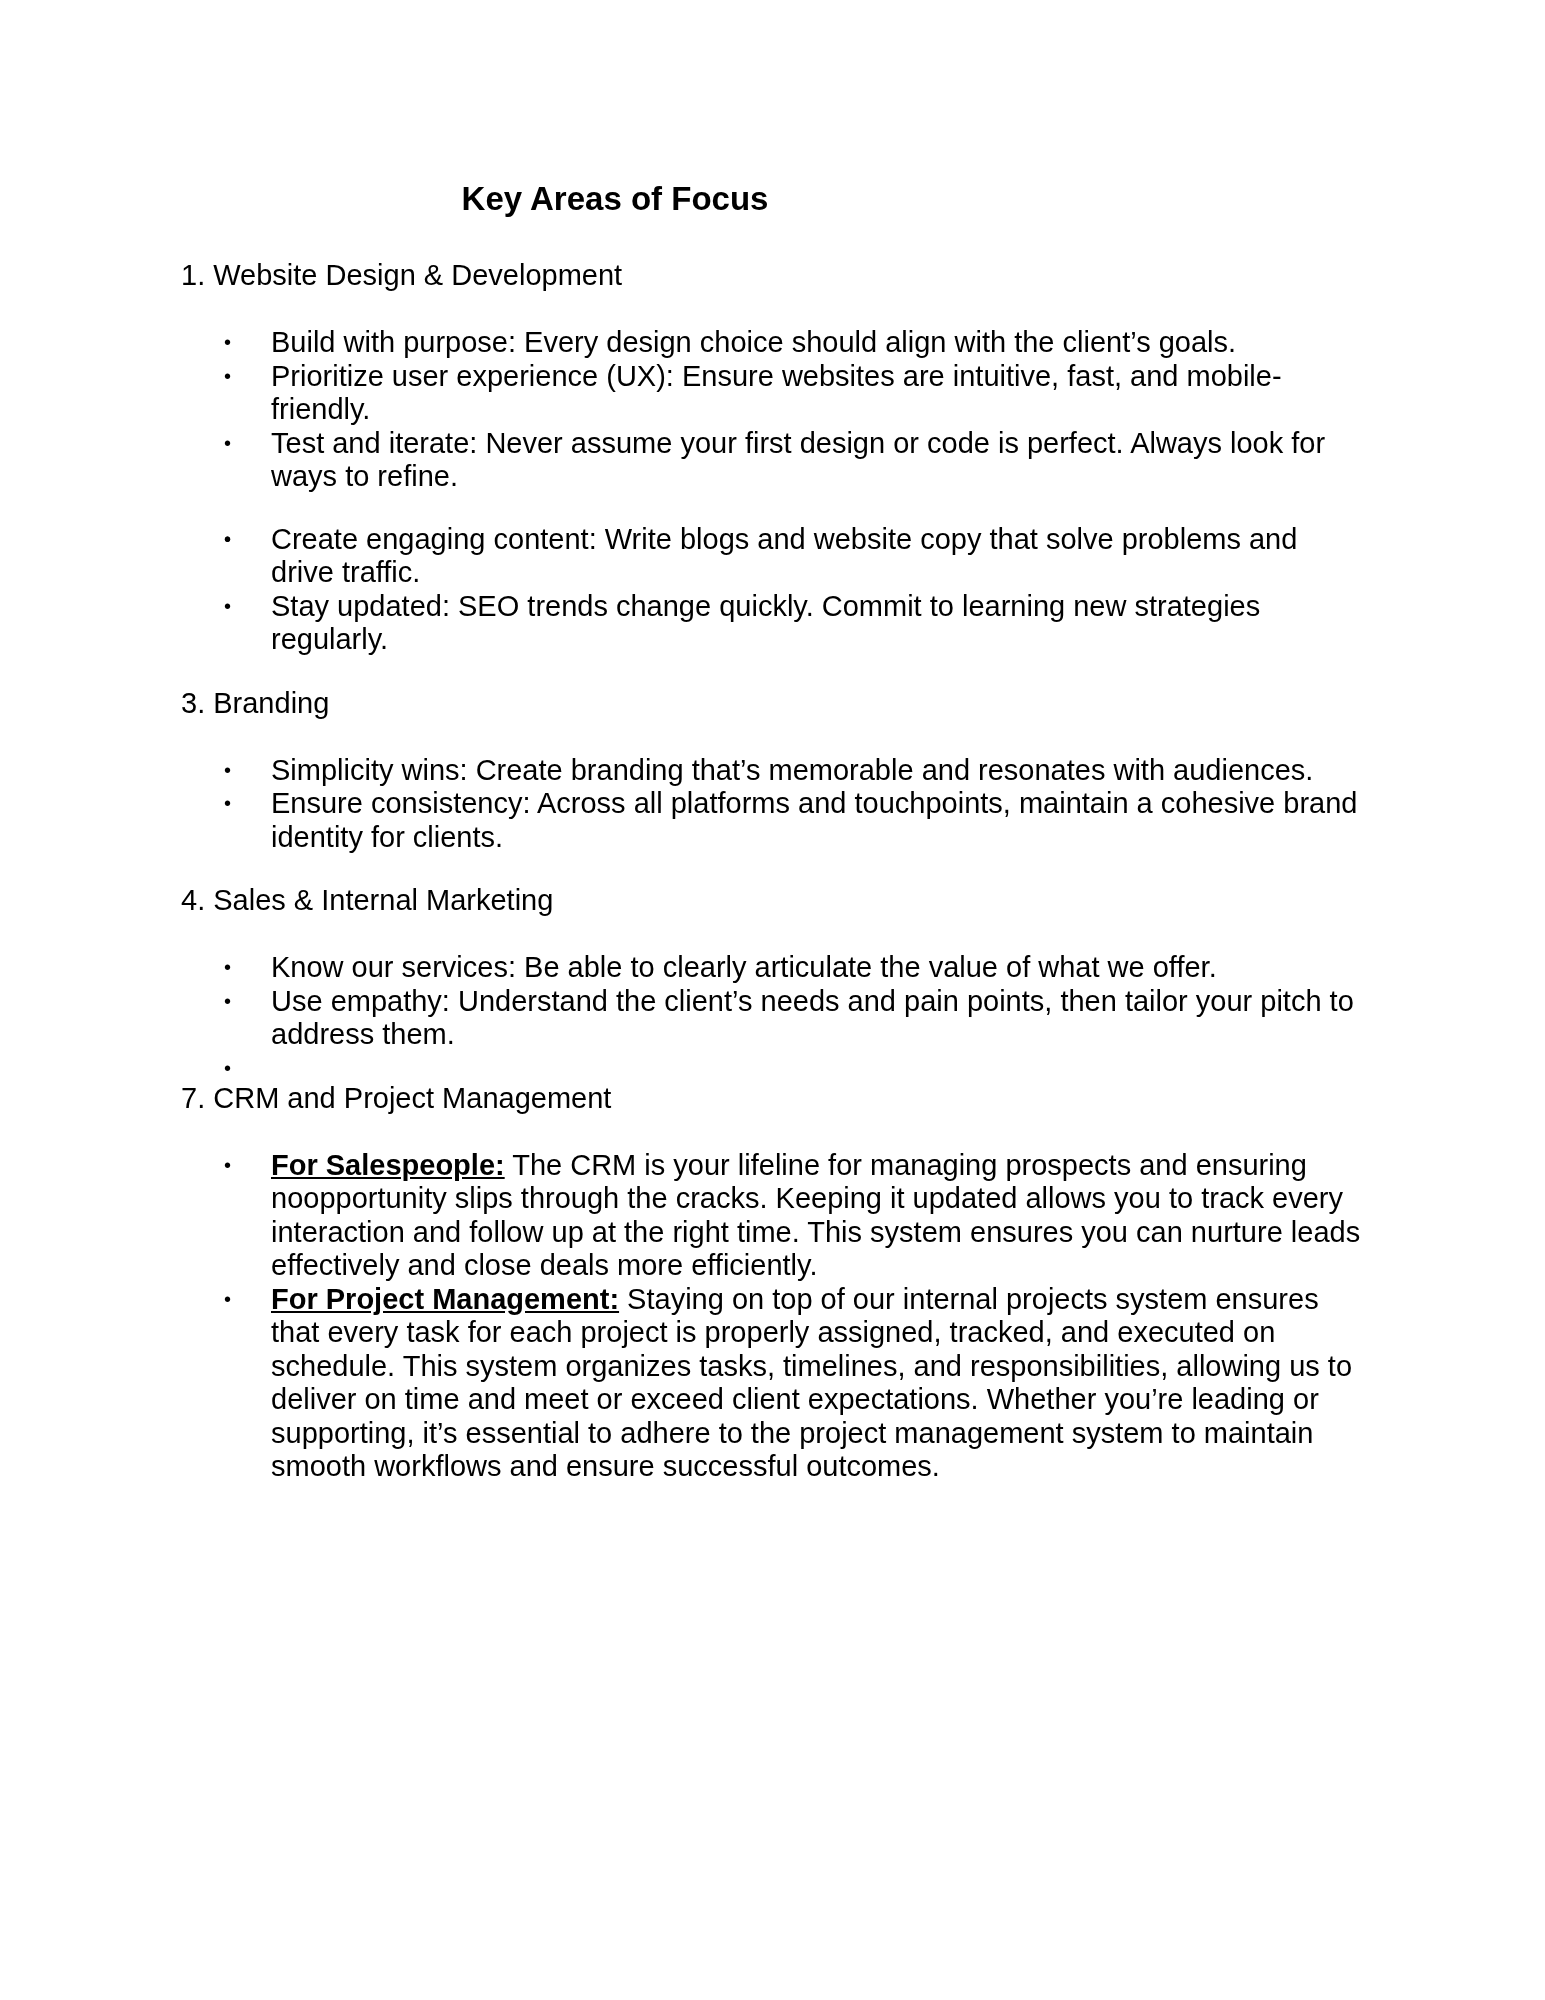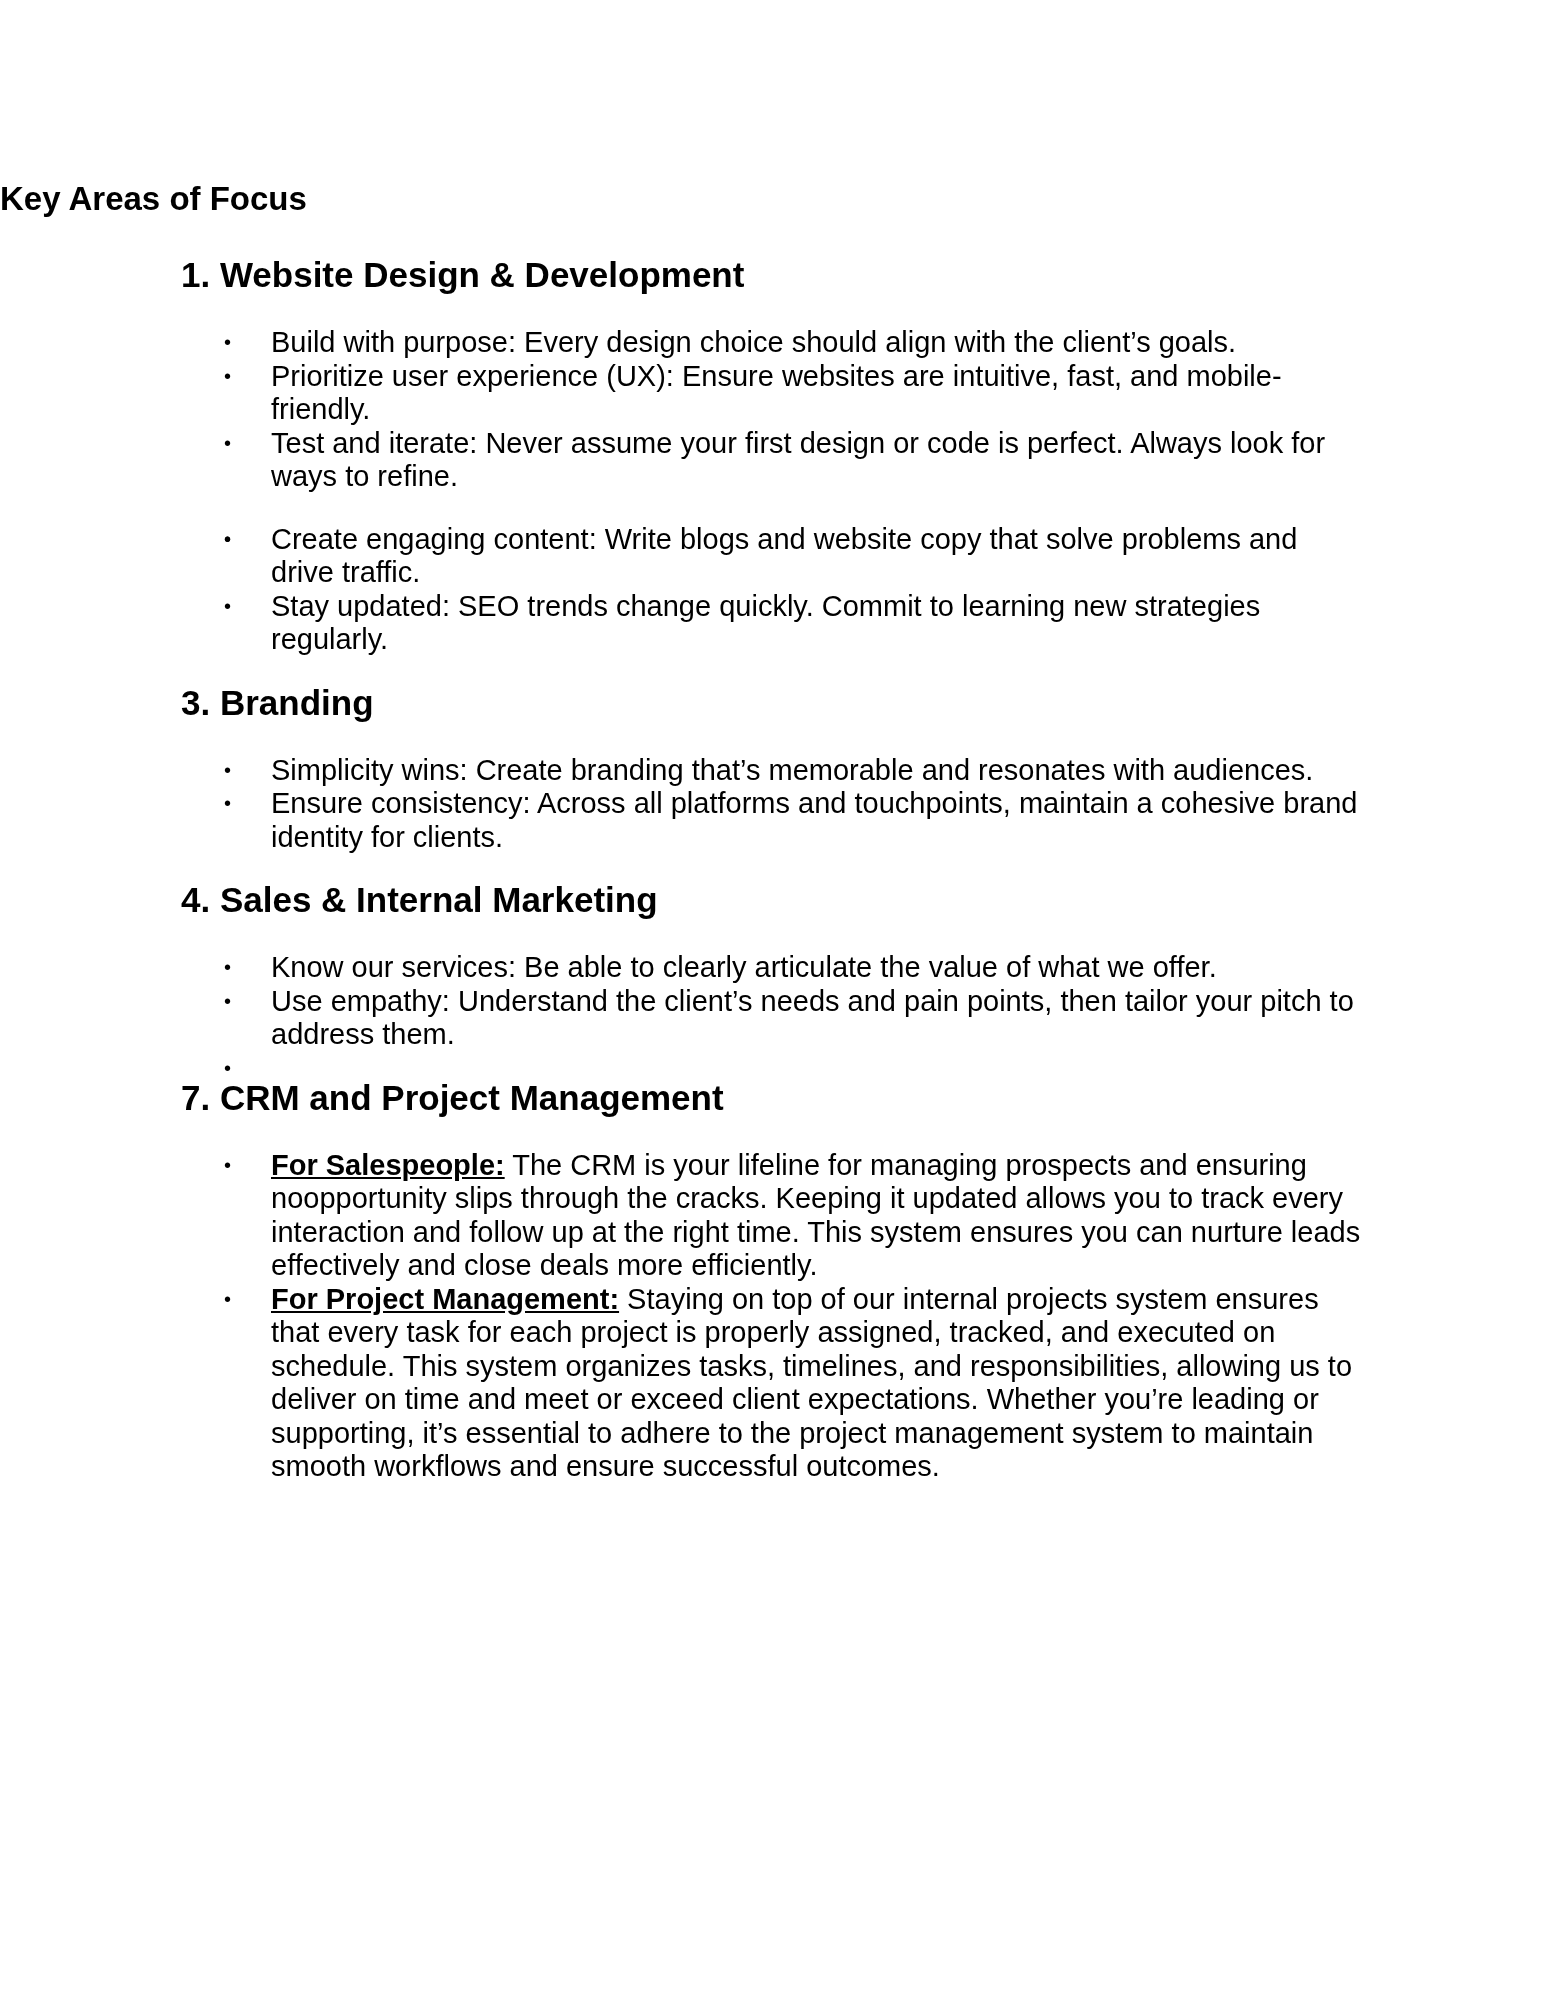--- a/index.html
+++ b/index.html
@@ -1,23 +1,23 @@
 <!DOCTYPE html>
 <html><head>
 <meta charset="utf-8">
 <style>
   html, body { margin: 0; padding: 0; background: #ffffff; }
   body { width: 1545px; height: 2000px; position: relative; overflow: hidden;
          font-family: "Liberation Sans", sans-serif; color: #000; }
   .page { position: absolute; left: 0; top: 0; width: 1545px; height: 2000px; }
-  .title { position: absolute; top: 180px; left: 0; width: 1230px; 
+  .title { position: absolute; top: 180px; left: 0; width: 1230px; text-align: center;
            font-size: 33px; font-weight: bold; margin: 0; }
   .content { position: absolute; left: 181px; top: 258px; width: 1200px; }
   .section { margin: 0 0 29px 0; }
-  .section h2 { font-size: 35px; font-weight: bold; margin: 0 0 34px 0; line-height: 34px; }
+  .section h2 { font-size: 29px; font-weight: normal; margin: 0 0 34px 0; line-height: 34px; }
   .section ul { list-style: none; margin: 0; padding: 0; }
   .section li { position: relative; padding-left: 90px; font-size: 29px; line-height: 33.5px;
                 width: 1090px; }
   .bullet { position: absolute; left: 43px; top: 0; font-size: 20px; line-height: 33.5px; }
   .lead { font-weight: bold; text-decoration: underline; }
 </style>
 </head>
 <body>
 
 <div class="page">

